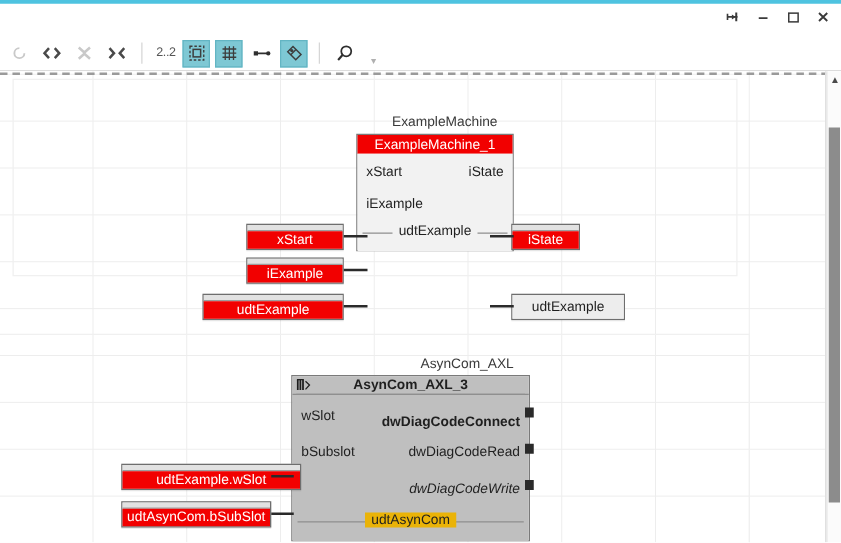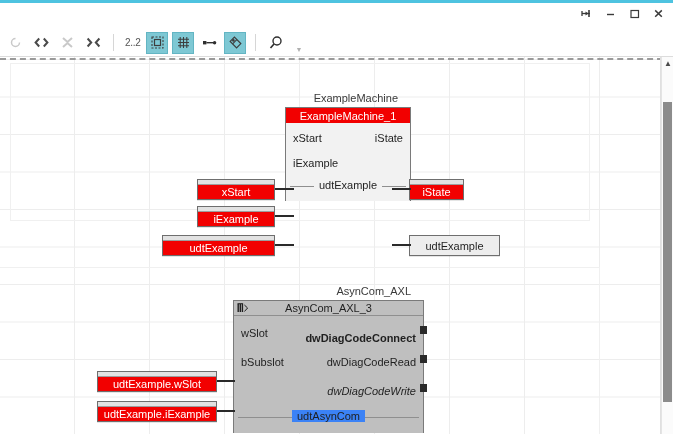--- a/index.html
+++ b/index.html
@@ -146,20 +146,21 @@
     white-space: nowrap;
   }
   .fb-header.red {
     background: #f20000;
     color: #ffffff;
   }
   .fb-header.grey {
     background: #bfbfbf;
     color: #1f1f1f;
     border-bottom: 1px solid #8d8d8d;
+    font-weight: bold;
   }
   .fb-body {
     position: relative;
   }
   .fb-body.white { background: #f2f2f2; }
   .fb-body.grey  { background: #bfbfbf; }
 
   .pin {
     position: absolute;
     font-size: 11px;
@@ -181,21 +182,21 @@
     left: 0; right: 0;
     text-align: center;
     font-size: 11px;
     color: #1f1f1f;
     white-space: nowrap;
   }
   .inout-label span {
     padding: 0 5px;
   }
   .fb-body.white .inout-label span { background: #f2f2f2; }
-  .fb-body.grey  .inout-label span { background: #3b82f6; }
+  .fb-body.grey  .inout-label span { background: #eab308; }
 
   
   .pin-sq {
     position: absolute;
     width: 7px; height: 8px;
     background: #2a2a2a;
   }
 
   
   .fb-icon {
@@ -471,27 +472,27 @@
         <div class="inout-rail" style="top:101px;"></div>
         <div class="inout-label" style="top:94px;">
           <span>udtAsynCom</span>
         </div>
       </div>
 
     </div>
 
     <div style="position:absolute; left:237px; top:258px; width:183px; height:1px; background:#8f8f8f;"></div>
 
-    <div class="varbox red" style="left:97px; top:314px; width:120px; height:21px;">
+    <div class="varbox red" style="left:97px; top:314px; width:144px; height:21px;">
       <div class="strip"></div>
       <div class="vb-text">udtExample.wSlot</div>
     </div>
     <div class="varbox red" style="left:97px; top:344px; width:120px; height:21px;">
       <div class="strip"></div>
-      <div class="vb-text">udtExample.iExample</div>
+      <div class="vb-text">udtAsynCom.bSubSlot</div>
     </div>
 
     <div class="wire" style="left:217px; top:323px; width:18px;"></div>
     <div class="wire" style="left:217px; top:353px; width:18px;"></div>
 
   </div>
 
   <div class="canvas-rightedge"></div>
 
   <div class="vscroll">

